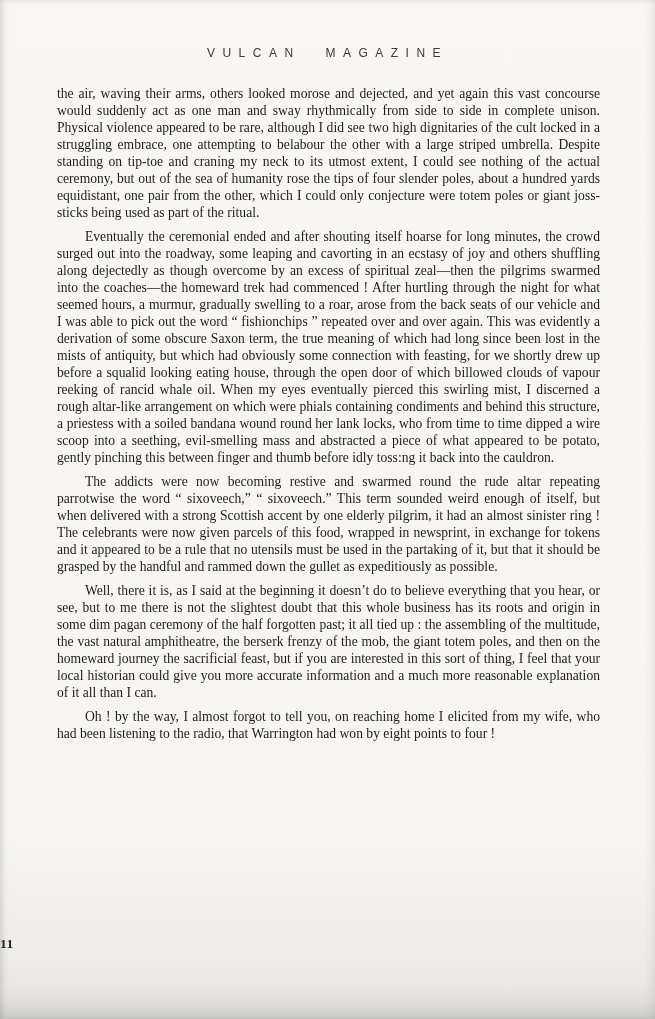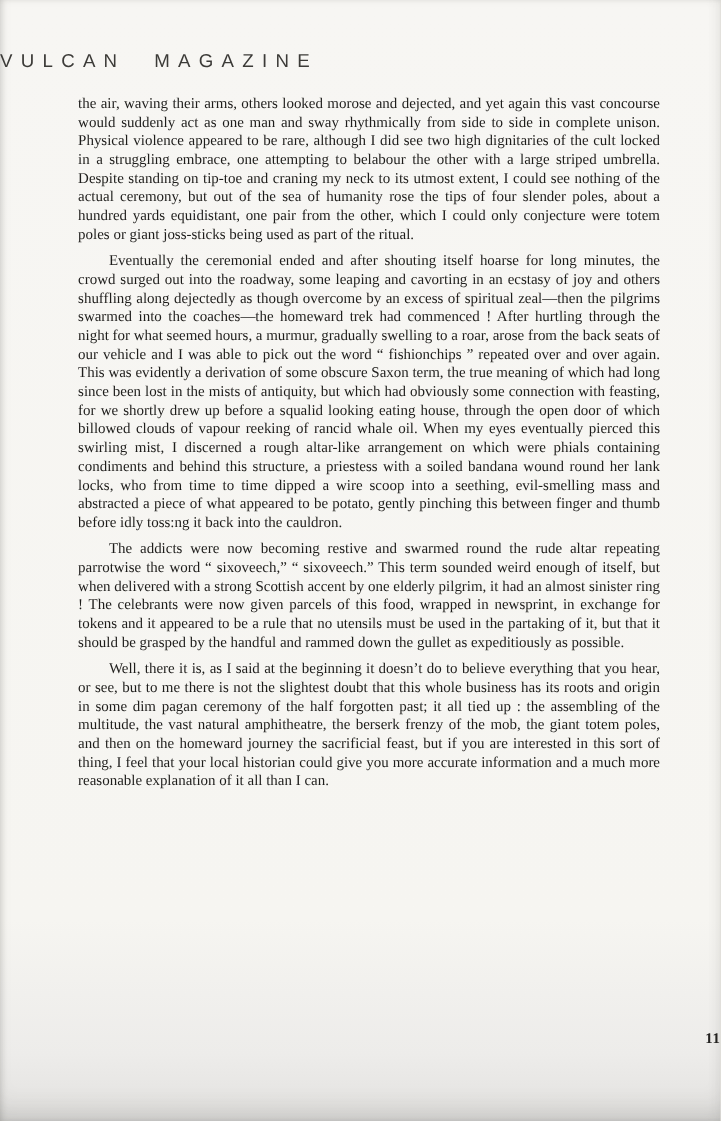--- a/index.html
+++ b/index.html
@@ -19,64 +19,66 @@
       inset 0 -20px 26px -16px rgba(60,60,55,0.22),
       inset 0 6px 10px -8px rgba(60,60,55,0.08);
     font-family: "Liberation Serif", serif;
     color: #1e1d1b;
   }
   .masthead {
     position: absolute;
     top: 46px;
     left: 0;
     width: 100%;
+    text-align: center;
     font-family: "Liberation Sans", sans-serif;
-    font-size: 17px;
+    font-size: 12px;
     font-weight: 400;
     letter-spacing: 7.5px;
     word-spacing: 14px;
     color: #3c3b38;
   }
   .body-text {
     position: absolute;
     top: 85px;
     left: 57px;
     width: 543px;
     font-size: 13.6px;
     line-height: 17px;
     text-align: justify;
   }
   .body-text p {
-    margin: 0 0 7px 14px;
+    margin: 0 0 7px 0;
     text-indent: 28px;
   }
   .body-text p.no-indent {
     text-indent: 0;
   }
   .page-number {
     position: absolute;
     top: 936px;
     left: 0;
     width: 100%;
-    text-align: right;
+    text-align: left;
     font-size: 13.5px;
     font-weight: 600;
     letter-spacing: 0.5px;
     color: #242321;
   }
 </style>
 </head>
 <body>
 
 <div class="page">
 
   <div class="masthead">VULCAN MAGAZINE</div>
 
   <div class="body-text">
     <p class="no-indent">the air, waving their arms, others looked morose and dejected, and yet again this vast concourse would suddenly act as one man and sway rhythmically from side to side in complete unison.  Physical violence appeared to be rare, although I did see two high dignitaries of the cult locked in a struggling embrace, one attempting to belabour the other with a large striped umbrella.  Despite standing on tip-toe and craning my neck to its utmost extent, I could see nothing of the actual ceremony, but out of the sea of humanity rose the tips of four slender poles, about a hundred yards equidistant, one pair from the other, which I could only conjecture were totem poles or giant joss-sticks being used as part of the ritual.</p>
     <p>Eventually the ceremonial ended and after shouting itself hoarse for long minutes, the crowd surged out into the roadway, some leaping and cavorting in an ecstasy of joy and others shuffling along dejectedly as though overcome by an excess of spiritual zeal—then the pilgrims swarmed into the coaches—the homeward trek had commenced !  After hurtling through the night for what seemed hours, a murmur, gradually swelling to a roar, arose from the back seats of our vehicle and I was able to pick out the word “ fishionchips ” repeated over and over again.  This was evidently a derivation of some obscure Saxon term, the true meaning of which had long since been lost in the mists of antiquity, but which had obviously some connection with feasting, for we shortly drew up before a squalid looking eating house, through the open door of which billowed clouds of vapour reeking of rancid whale oil.  When my eyes eventually pierced this swirling mist, I discerned a rough altar-like arrangement on which were phials containing condiments and behind this structure, a priestess with a soiled bandana wound round her lank locks, who from time to time dipped a wire scoop into a seething, evil-smelling mass and abstracted a piece of what appeared to be potato, gently pinching this between finger and thumb before idly toss:ng it back into the cauldron.</p>
     <p>The addicts were now becoming restive and swarmed round the rude altar repeating parrotwise the word “ sixoveech,” “ sixoveech.”  This term sounded weird enough of itself, but when delivered with a strong Scottish accent by one elderly pilgrim, it had an almost sinister ring !  The celebrants were now given parcels of this food, wrapped in newsprint, in exchange for tokens and it appeared to be a rule that no utensils must be used in the partaking of it, but that it should be grasped by the handful and rammed down the gullet as expeditiously as possible.</p>
     <p>Well, there it is, as I said at the beginning it doesn’t do to believe everything that you hear, or see, but to me there is not the slightest doubt that this whole business has its roots and origin in some dim pagan ceremony of the half forgotten past; it all tied up : the assembling of the multitude, the vast natural amphitheatre, the berserk frenzy of the mob, the giant totem poles, and then on the homeward journey the sacrificial feast, but if you are interested in this sort of thing, I feel that your local historian could give you more accurate information and a much more reasonable explanation of it all than I can.</p>
+    <p>Oh !  by the way, I almost forgot to tell you, on reaching home I elicited from my wife, who had been listening to the radio, that Warrington had won by eight points to four !</p>
   </div>
 
   <div class="page-number">11</div>
 
 </div>
 
 </body></html>

